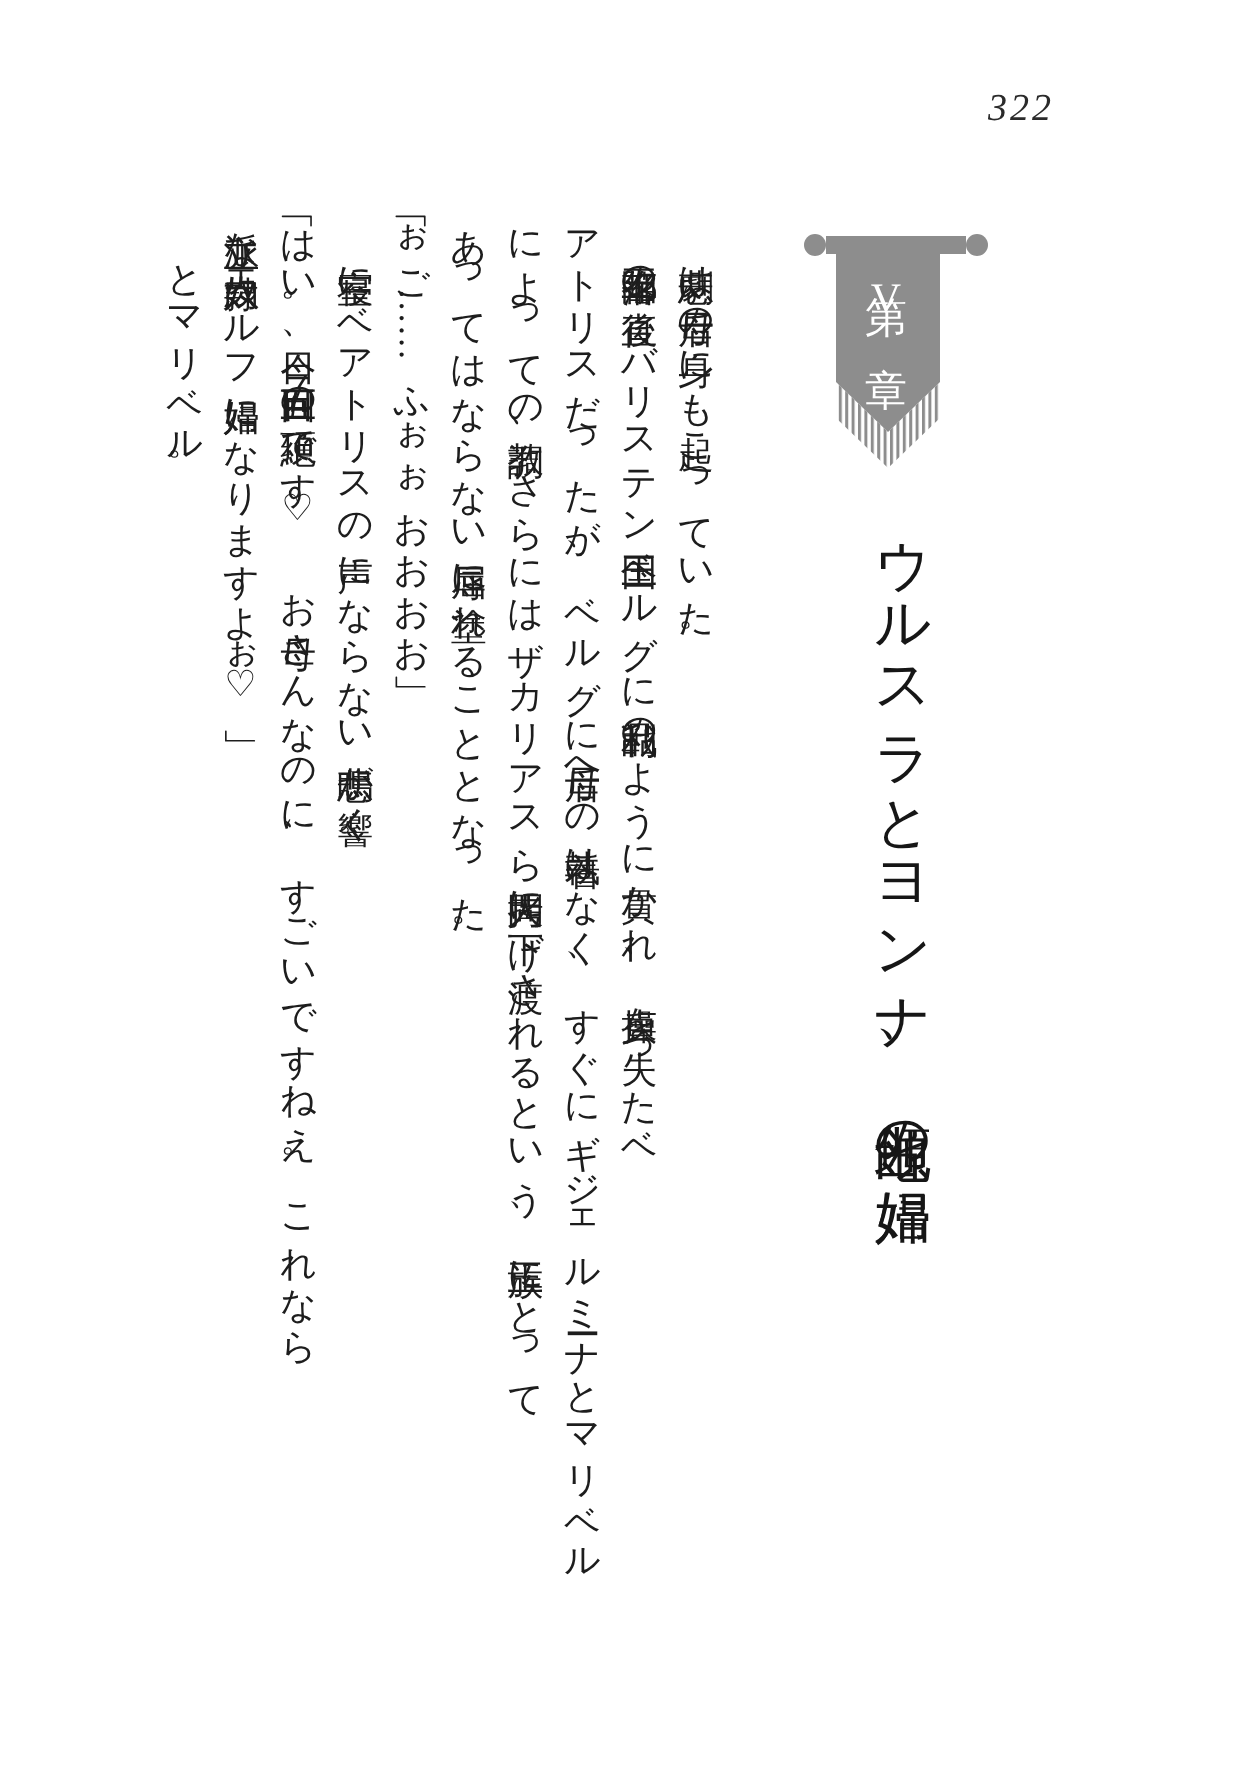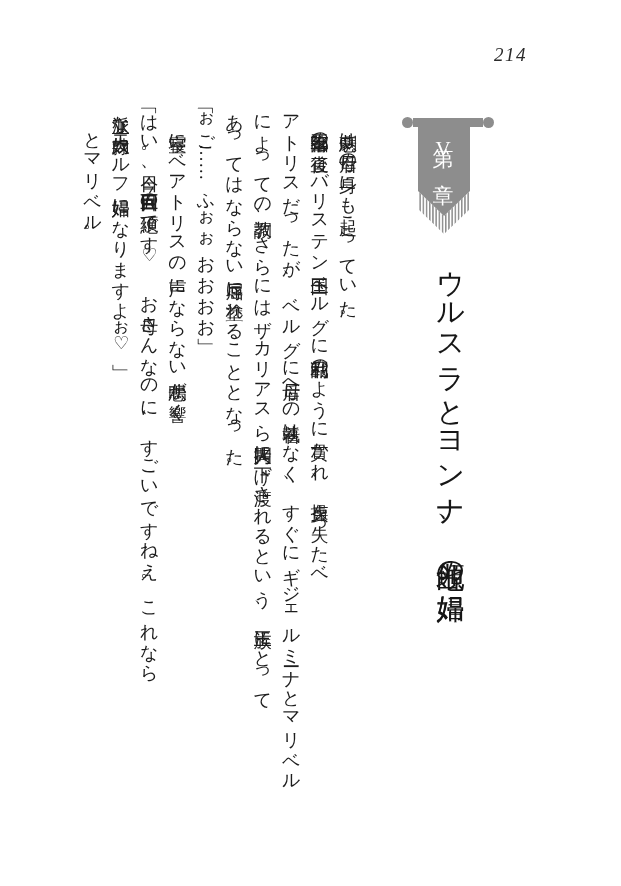--- a/index.html
+++ b/index.html
@@ -93,21 +93,21 @@
   }
   .bline.indent {
     text-indent: 1em;
   }
 </style>
 </head>
 <body>
 
 <div class="page">
 
-  <div class="folio">214</div>
+  <div class="folio">322</div>
 
   <div class="rod"></div>
   <div class="rod-cap left"></div>
   <div class="rod-cap right"></div>
 
   <svg class="pennant" width="62" height="112" viewBox="0 0 62 112" xmlns="http://www.w3.org/2000/svg">
     <defs>
       <pattern id="fringe" width="3.2" height="6" patternUnits="userSpaceOnUse">
         <rect x="0" y="0" width="1.5" height="6" fill="#8d8d8d"></rect>
       </pattern>

